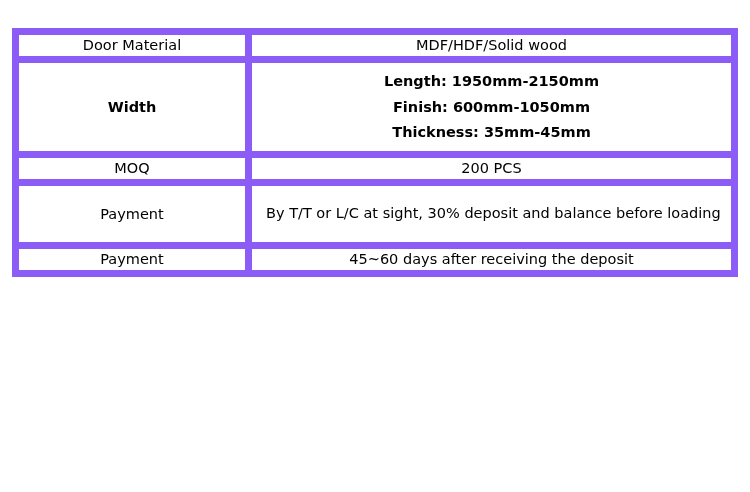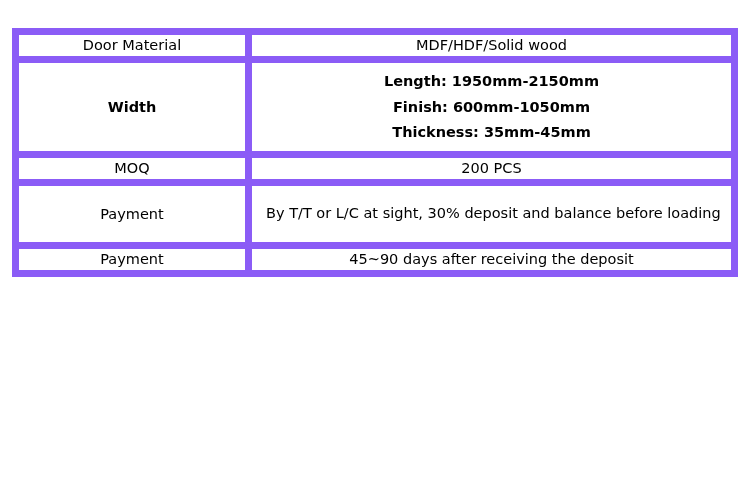--- a/index.html
+++ b/index.html
@@ -102,20 +102,20 @@
 
       <tr class="row-payment">
         <td class="label">Payment</td>
         <td class="value left">
           <span class="payment-text">By T/T or L/C at sight, 30% deposit and balance before loading</span>
         </td>
       </tr>
 
       <tr>
         <td class="label">Payment</td>
-        <td class="value">45~90 days after receiving the deposit</td>
+        <td class="value">45~60 days after receiving the deposit</td>
       </tr>
 
 
 
     </tbody>
   </table>
 </div>
 
 </body></html>

